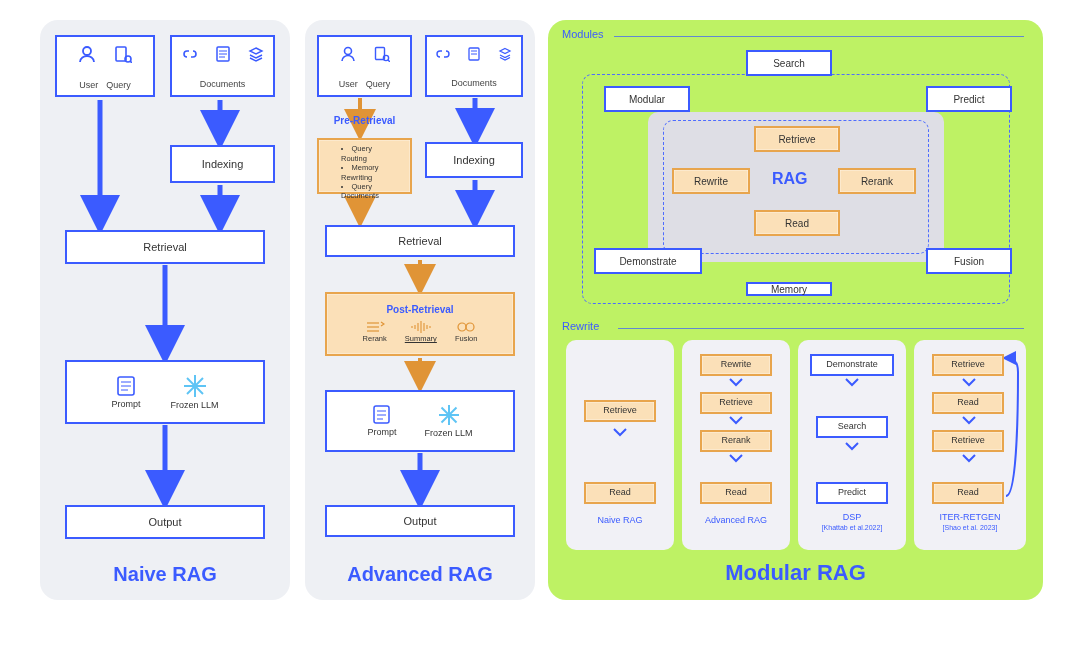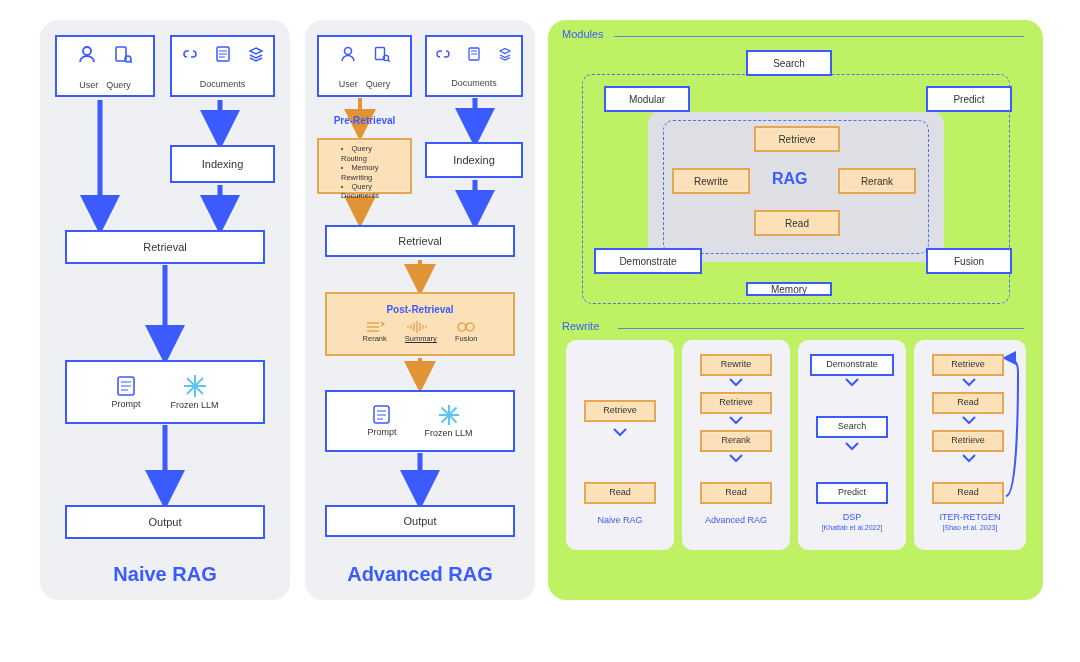--- a/index.html
+++ b/index.html
@@ -240,21 +240,21 @@
           <svg width="20" height="14">
               <g stroke="#E09436" stroke-width="1.2" fill="none">
                 <line x1="2" y1="3" x2="14" y2="3"></line>
                 <line x1="2" y1="7" x2="14" y2="7"></line>
                 <line x1="2" y1="11" x2="14" y2="11"></line>
                 <path d="M16 2l3 2-3 2"></path>
               </g>
             </svg>
           <span style="font-size:7.5px">Rerank</span>
         </div>
-        <div style="display:flex;flex-direction:column;gap:1px;text-decoration:underline;">
+        <div style="display:flex;flex-direction:column;align-items:center;gap:1px;text-decoration:underline;">
           <svg width="24" height="14">
               <g stroke="#E09436" stroke-width="1.1">
                 <line x1="12" y1="1" x2="12" y2="13"></line>
                 <line x1="9" y1="3" x2="9" y2="11"></line>
                 <line x1="15" y1="3" x2="15" y2="11"></line>
                 <line x1="6" y1="5" x2="6" y2="9"></line>
                 <line x1="18" y1="5" x2="18" y2="9"></line>
                 <line x1="3" y1="6" x2="3" y2="8"></line>
                 <line x1="21" y1="6" x2="21" y2="8"></line>
               </g>
@@ -449,15 +449,16 @@
         <span>Read</span>
       </div>
 
     <div class="pattern-lab" style="left:18px;top:495px;width:108px;">Naive RAG</div>
     <div class="pattern-lab" style="left:134px;top:495px;width:108px;">Advanced RAG</div>
     <div class="pattern-lab" style="left:250px;top:492px;width:108px;">DSP</div>
     <div class="pattern-lab sub" style="left:250px;top:504px;width:108px;color:#3B5BFF;">[Khattab et al.2022]</div>
     <div class="pattern-lab" style="left:366px;top:492px;width:112px;">ITER-RETGEN</div>
     <div class="pattern-lab sub" style="left:366px;top:504px;width:112px;color:#3B5BFF;">[Shao et al. 2023]</div>
 
+    <div class="panel-title" style="bottom:14px;font-size:22px;">Modular RAG</div>
   </div>
 
 </div>
 
 </body></html>

